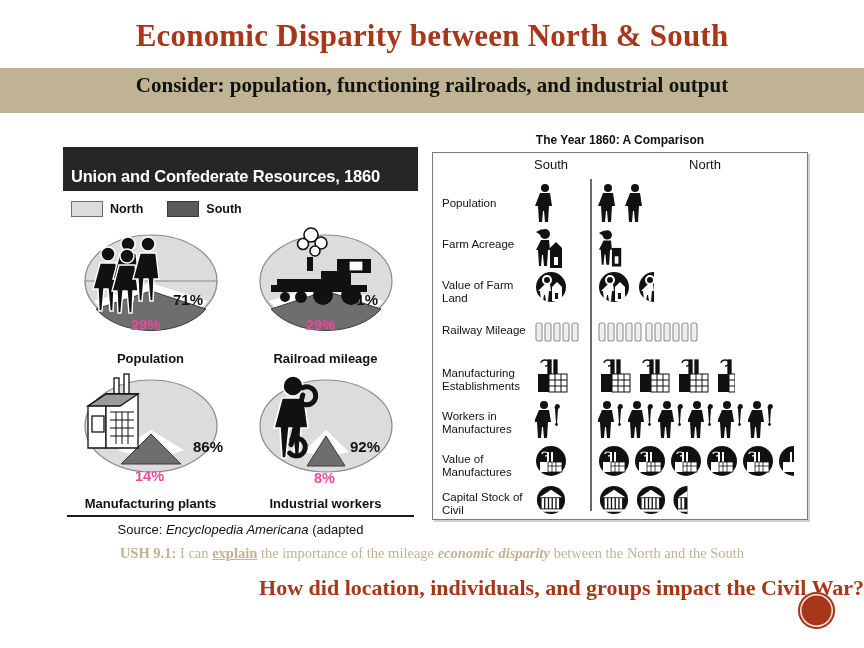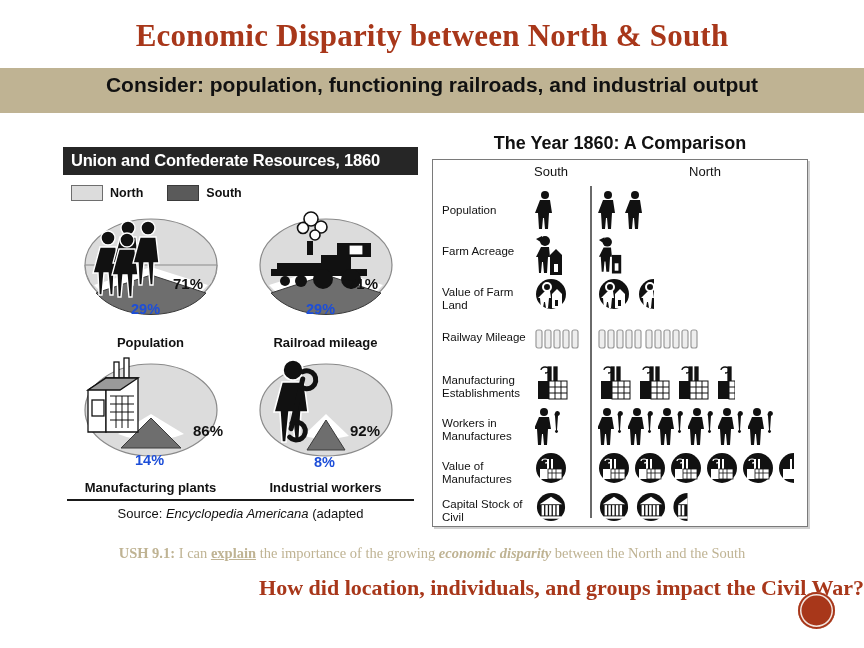--- a/index.html
+++ b/index.html
@@ -14,62 +14,62 @@
     font-family:"Liberation Serif", serif;
     font-weight:bold;font-size:31px;color:#A8371A;letter-spacing:.2px;
   }
 
   
   #subtitle-band{
     position:absolute;left:0;top:68px;width:864px;height:45px;background:#BFB393;
   }
   #subtitle-text{
     position:absolute;left:0;top:70px;width:864px;text-align:center;
-    font-family:Liberation Sans, sans-serif;font-weight:bold;font-size:21px;color:#111;
+    font-family:Liberation Serif, serif;font-weight:bold;font-size:21px;color:#111;
     line-height:30px;padding:0 55px;box-sizing:border-box;
   }
 
   
   #left-chart{position:absolute;left:63px;top:147px;width:355px;height:385px;}
   #left-chart-header{
     background:#262626;color:#fff;font-weight:bold;font-size:16.5px;
-    padding:4px 8px 5px 8px;letter-spacing:-.2px;white-space:nowrap;
+    padding:20px 8px 5px 8px;letter-spacing:-.2px;white-space:nowrap;
   }
   #left-legend{display:flex;align-items:center;gap:10px;margin:10px 0 0 8px;}
   .legend-item{display:flex;align-items:center;gap:7px;}
   .legend-swatch{width:30px;height:14px;border:1px solid #6e6e6e;display:block;}
   .legend-swatch.north{background:#DCDCDC;}
   .legend-swatch.south{background:#5A5A5A;border-color:#3a3a3a;}
   .legend-label{font-size:12.5px;font-weight:bold;color:#111;}
 
   .pie-grid{display:flex;flex-wrap:wrap;margin-top:6px;}
   .pie-cell{width:175px;height:145px;position:relative;}
   .pie-caption{
     position:absolute;left:0;bottom:2px;width:100%;text-align:center;
     font-size:13px;font-weight:bold;color:#111;
   }
   .pie-art{position:absolute;left:50%;top:4px;transform:translateX(-50%);}
   .pct-north{
     position:absolute;font-size:15px;font-weight:bold;color:#111;
   }
   .pct-south{
-    position:absolute;font-size:14.5px;font-weight:bold;color:#1d4ed8;
+    position:absolute;font-size:14.5px;font-weight:bold;color:#ec4899;
   }
   #source-rule{
     border-top:2px solid #1a1a1a;margin:2px 4px 0 4px;
   }
   #source-line{
     text-align:center;font-size:13px;color:#111;margin-top:5px;white-space:nowrap;
   }
   #source-line i{font-style:italic;}
 
   
   #right-chart{position:absolute;left:432px;top:133px;width:376px;height:392px;}
   #right-title{
-    text-align:center;font-size:18px;font-weight:bold;color:#111;margin-bottom:5px;
+    text-align:center;font-size:12px;font-weight:bold;color:#111;margin-bottom:5px;
   }
   #right-box{
     position:relative;border:1.5px solid #7a7a7a;background:#fff;
     box-shadow:2px 2px 0 rgba(0,0,0,.18);
     height:368px;box-sizing:border-box;
   }
   #col-divider{
     position:absolute;left:157px;top:26px;bottom:8px;width:1.5px;background:#6a6a6a;
   }
   .col-head{
@@ -595,17 +595,17 @@
               <rect x="6" y="14" width="2.6" height="11"></rect>
               <rect x="10" y="14" width="2.6" height="11"></rect>
               <rect x="6" y="26" width="10" height="2.5"></rect>
             </g>
           </svg>
       </div>
     </div>
   </div>
 </div>
 
-<div id="objective-line"><b>USH 9.1:</b><span> I can </span><u>explain</u><span> the importance of the growing </span><i>economic disparity</i><span> between the North and the South</span></div>
+<div id="objective-line"><b>USH 9.1:</b><span> I can </span><u>explain</u><span> the importance of the mileage </span><i>economic disparity</i><span> between the North and the South</span></div>
 
 <div id="essential-question">How did location, individuals, and groups impact the Civil War?</div>
 
 <div id="corner-dot"></div>
 
 </body></html>

